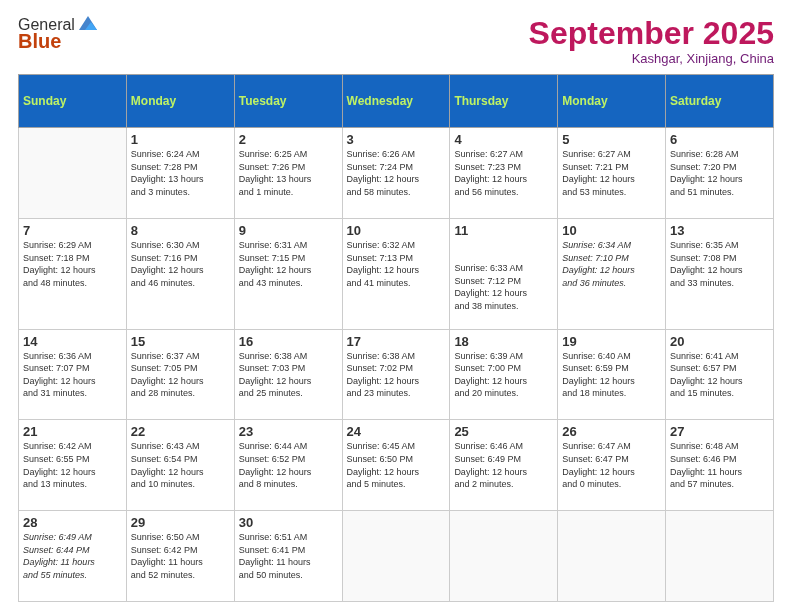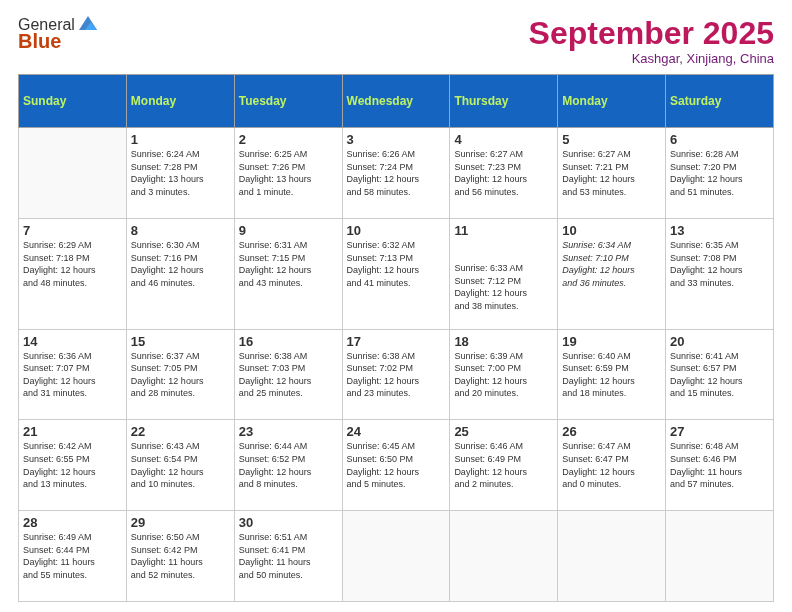--- a/index.html
+++ b/index.html
@@ -316,21 +316,21 @@
             <span class="day-number">27</span>
             <div class="day-info" style="white-space: pre-line;">Sunrise: 6:48 AM
 Sunset: 6:46 PM
 Daylight: 11 hours
 and 57 minutes.</div>
           </td>
         </tr>
         <tr>
           <td>
             <span class="day-number">28</span>
-            <div class="day-info" style="white-space: pre-line;">Sunrise: 6:49 AM
+            <div class="day-info" style="white-space: pre-line; font-style: italic;">Sunrise: 6:49 AM
 Sunset: 6:44 PM
 Daylight: 11 hours
 and 55 minutes.</div>
           </td>
           <td>
             <span class="day-number">29</span>
             <div class="day-info" style="white-space: pre-line;">Sunrise: 6:50 AM
 Sunset: 6:42 PM
 Daylight: 11 hours
 and 52 minutes.</div>

